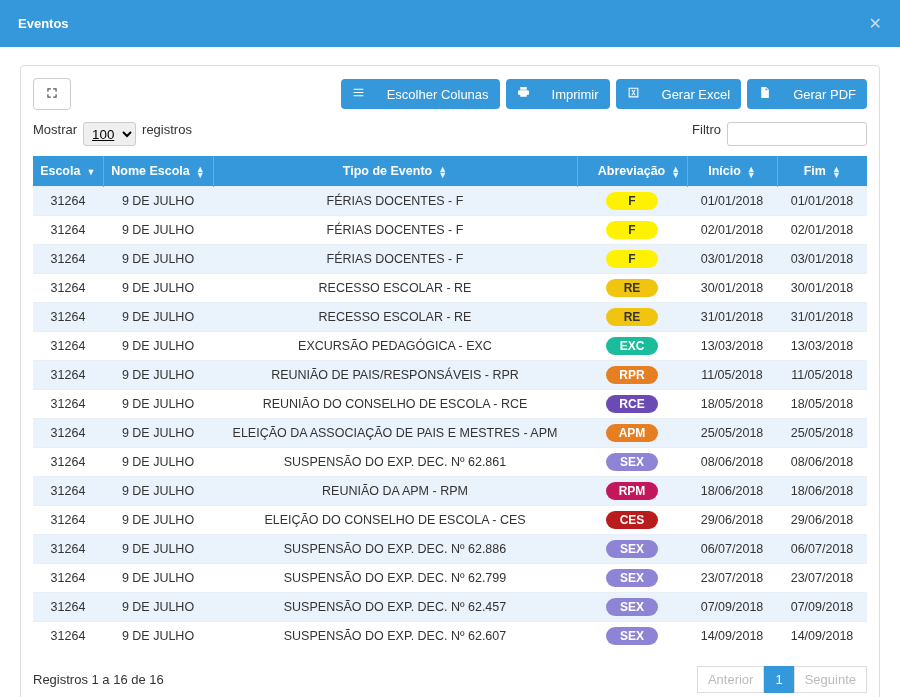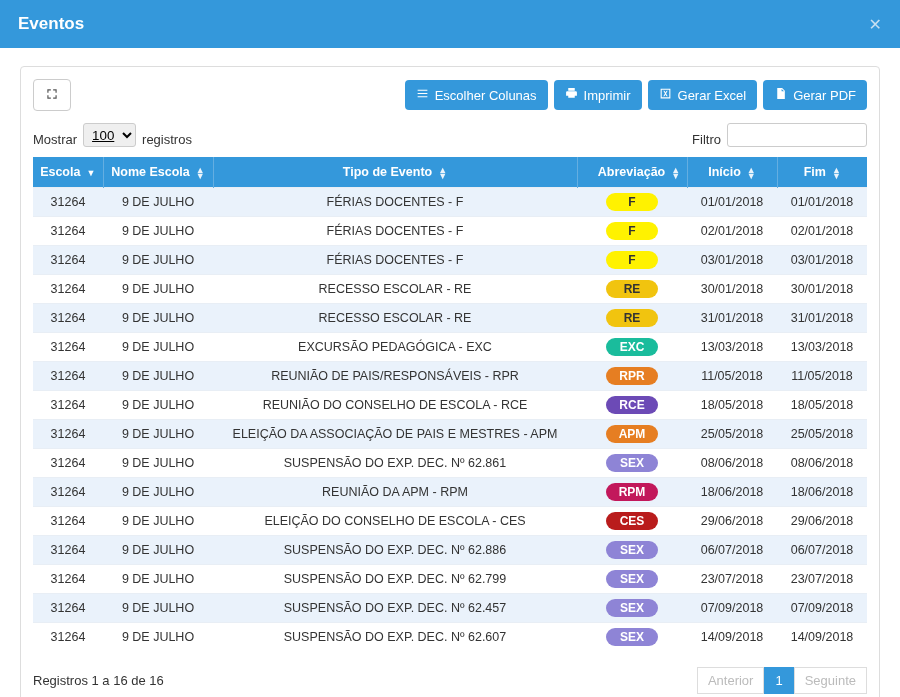--- a/index.html
+++ b/index.html
@@ -1,29 +1,29 @@
 <!DOCTYPE html>
 <html><head>
 <meta charset="utf-8">
 <style>
   * { box-sizing: border-box; margin: 0; padding: 0; }
   body { font-family: Arial, sans-serif; font-size: 13px; background: #e9ecef; color: #333; }
   .modal { background: #fff; margin: 0; width: 900px; }
   .modal-header { background: #3498db; color: #fff; padding: 14px 18px; display: flex; justify-content: space-between; align-items: center; }
-  .modal-header .title { font-size: 17px; font-weight: bold; }
+  .modal-header .title { font-size: 13px; font-weight: bold; }
   .modal-close { color: #c7dff1; cursor: pointer; font-size: 16px; }
   .content-wrap { padding: 18px 20px 10px 20px; }
   .panel { border: 1px solid #ddd; border-radius: 4px; padding: 12px 12px; background: #fff; }
   .toolbar { display: flex; justify-content: space-between; align-items: center; margin-bottom: 12px; }
   .expand-btn { border: 1px solid #ccc; background: #fff; border-radius: 4px; width: 38px; height: 32px; display: flex; align-items: center; justify-content: center; cursor: pointer; }
   .action-btns { display: flex; gap: 6px; }
-  .btn { background: #3498db; color: #fff; border: none; border-radius: 4px; padding: 7px 11px; font-size: 13px; cursor: pointer; display: flex; align-items: center; gap: 6px; }
+  .btn { background: #3498db; color: #fff; border: none; border-radius: 4px; padding: 7px 11px; font-size: 13px; cursor: pointer; display: flex; align-items: center; gap: 22px; }
   .btn svg { width: 13px; height: 13px; fill: #fff; }
   .controls { display: flex; justify-content: space-between; align-items: center; margin-bottom: 10px; font-size: 13px; }
-  .controls .left, .controls .right { display: flex; align-items: flex-end; gap: 6px; }
+  .controls .left, .controls .right { display: flex; align-items: flex-start; gap: 6px; }
   .controls select { border: 1px solid #ccc; border-radius: 3px; padding: 2px 4px; height: 24px; text-decoration: underline; }
   .controls input[type="text"] { border: 1px solid #ccc; border-radius: 3px; padding: 3px 6px; height: 24px; width: 140px; }
   table { width: 100%; border-collapse: collapse; }
   thead th { background: #3498db; color: #fff; font-weight: bold; font-size: 12.5px; padding: 8px 6px; border-right: 1px solid #64aee1; position: relative; text-align: center; white-space: nowrap; }
   thead th:last-child { border-right: none; }
   .sort-icons { display: inline-flex; flex-direction: column; margin-left: 6px; line-height: 6px; opacity: 0.9; vertical-align: middle; }
   .sort-icons.single { opacity: 1; }
   .sort-icons .up, .sort-icons .down { font-size: 9px; }
   tbody td { padding: 5px 6px; text-align: center; font-size: 12.5px; color: #333; border-top: 1px solid #e8eef5; }
   tbody tr.odd { background: #eaf2fb; }

